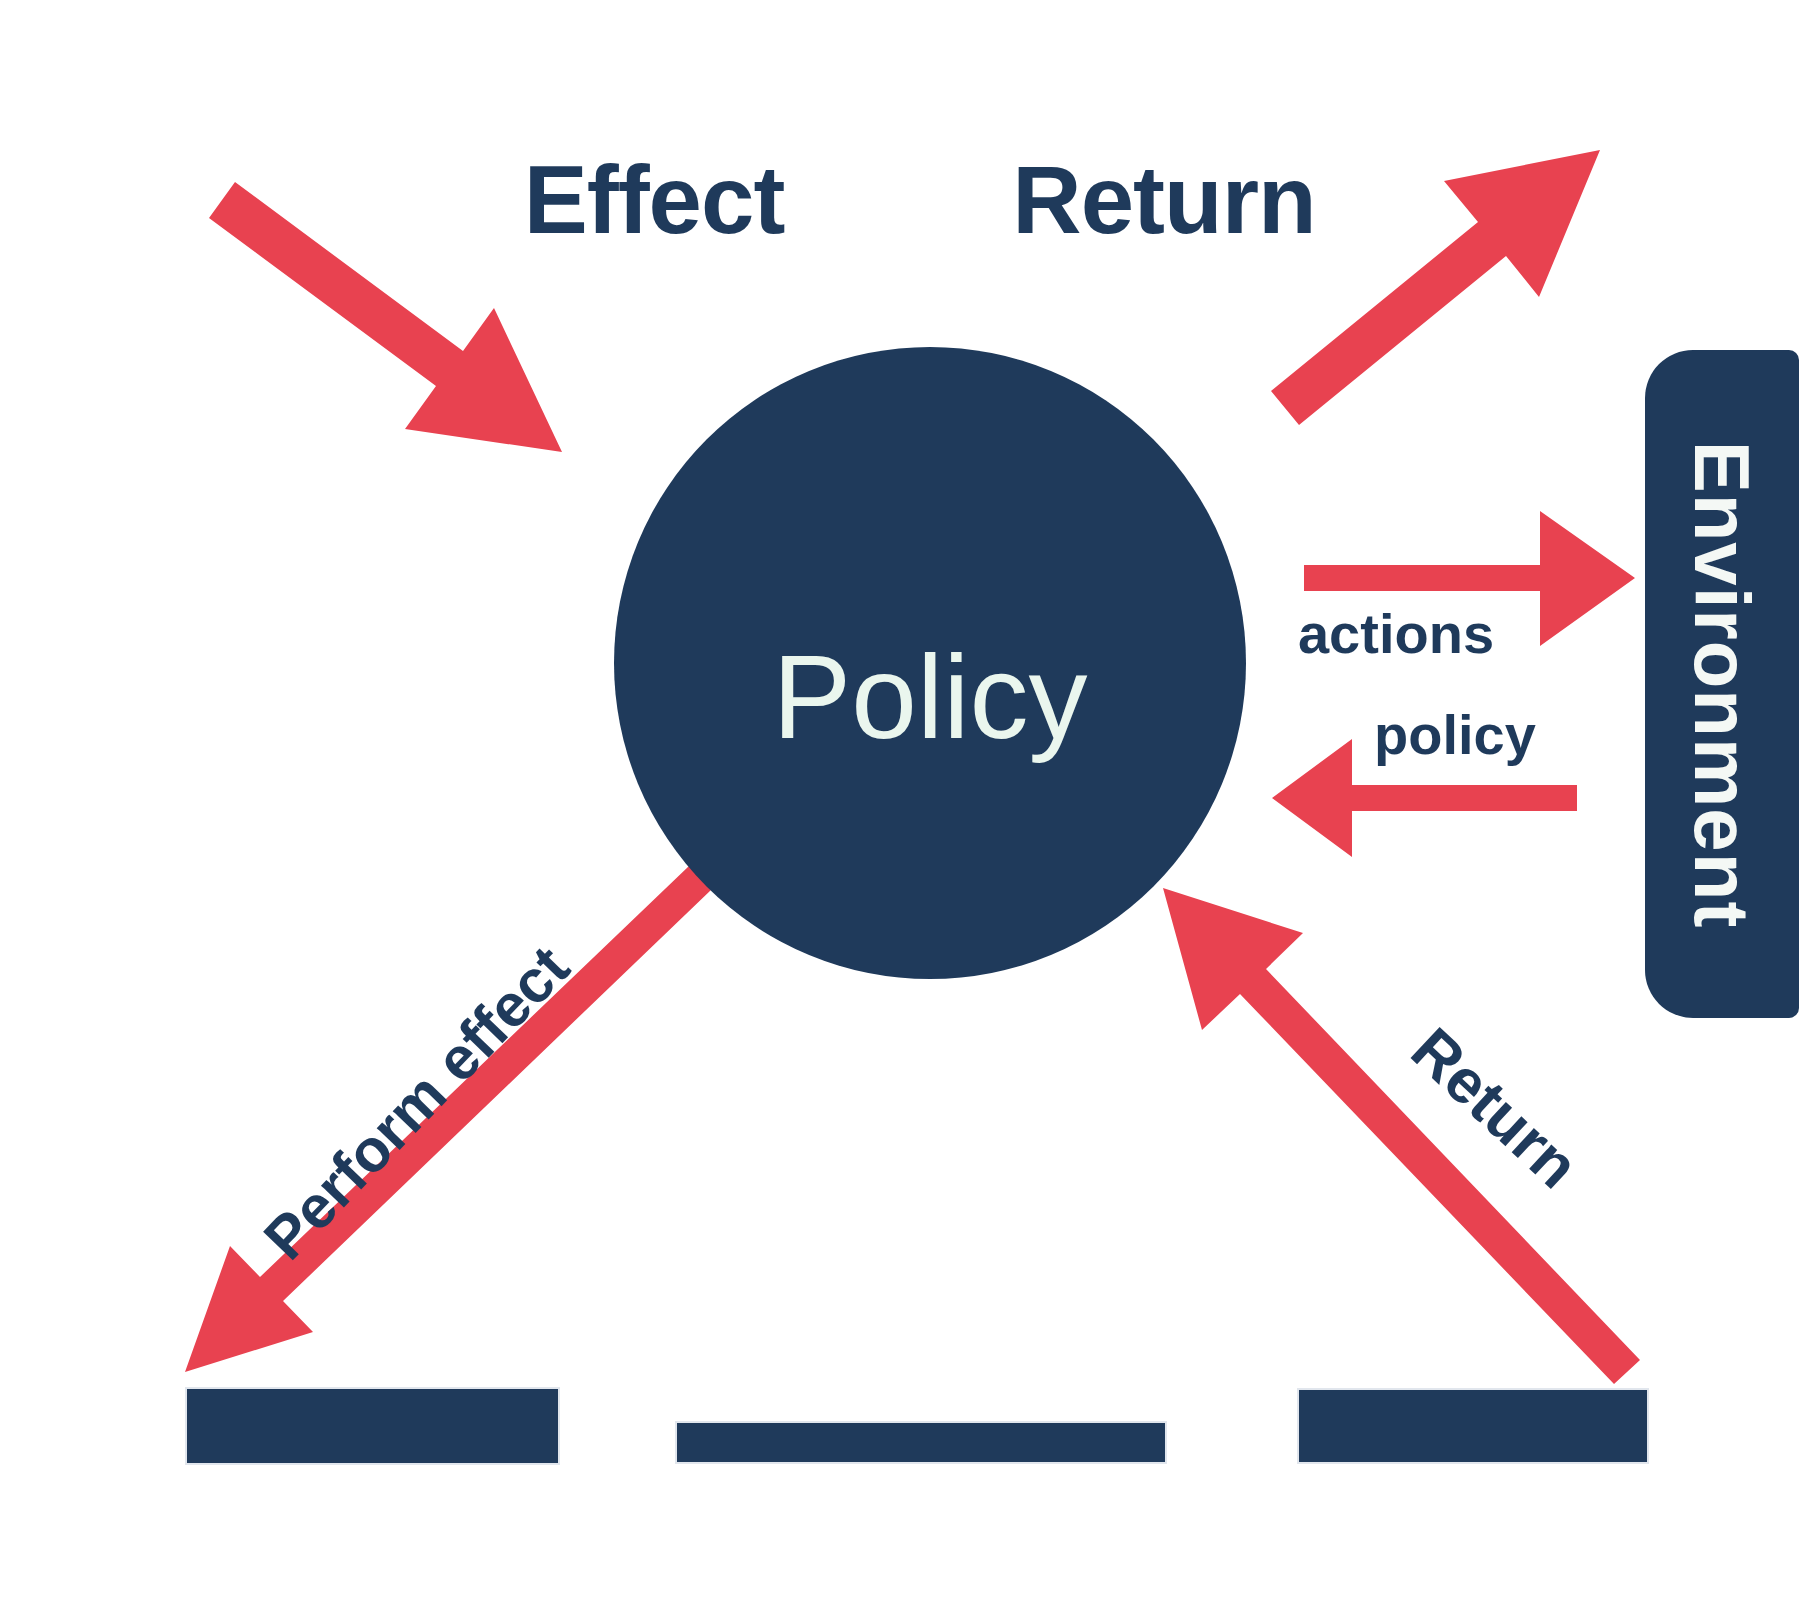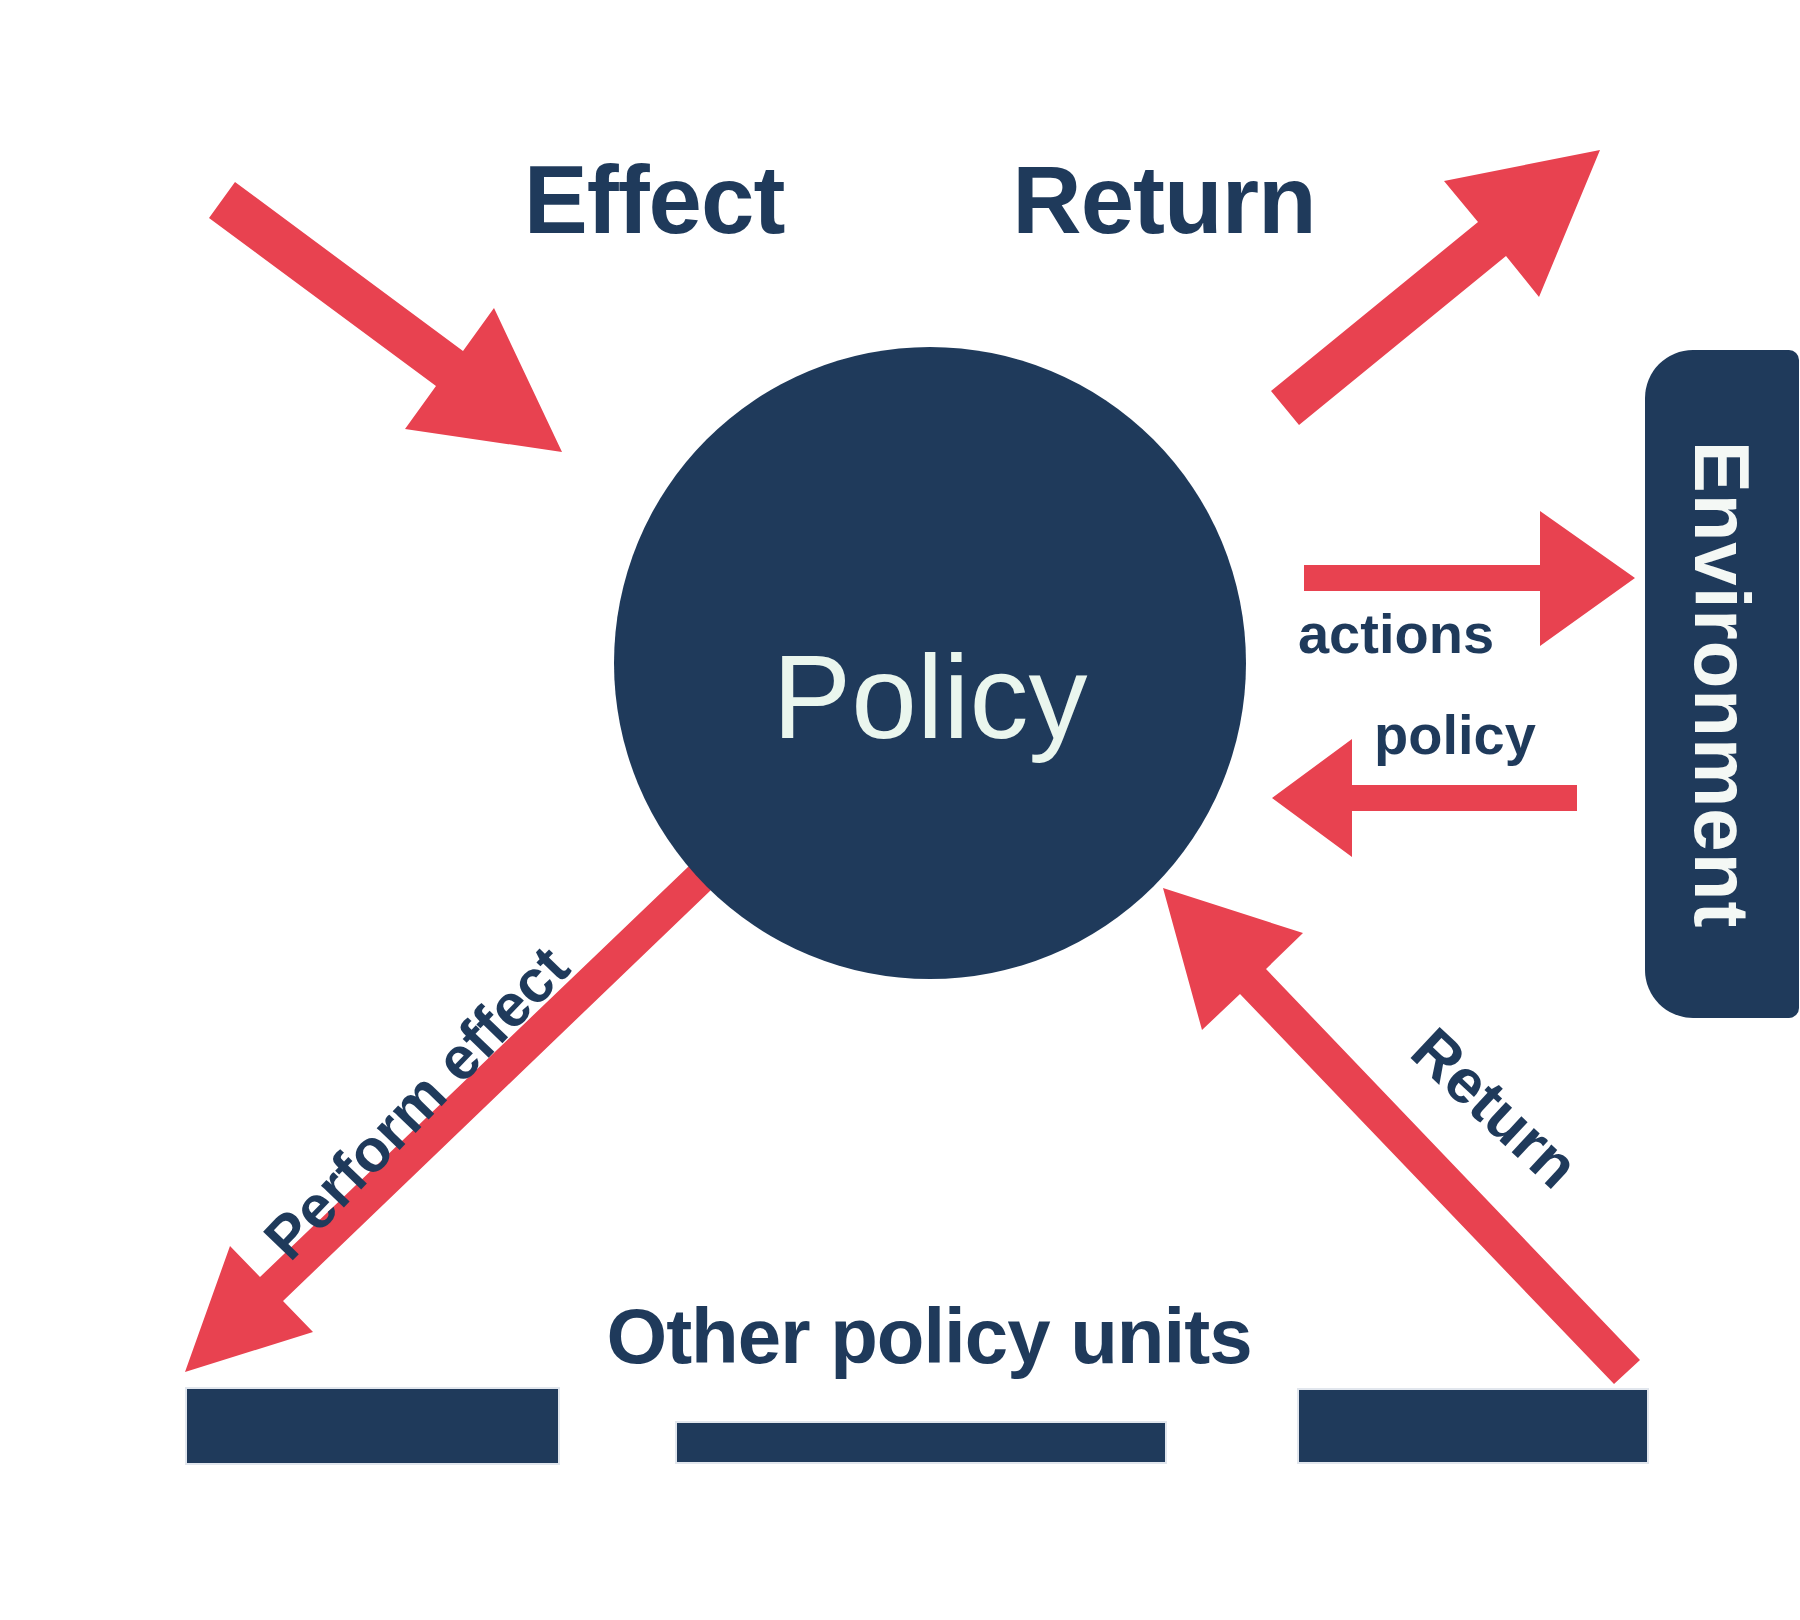--- a/index.html
+++ b/index.html
@@ -87,19 +87,18 @@
 
 
   <div class="label mid" style="left:1379px;top:634px;">actions</div>
 
   <div class="label mid" style="left:1438px;top:735px;">policy</div>
 
   <div class="label rot-left" style="left:400px;top:1103px;">Perform effect</div>
 
   <div class="label rot-right" style="left:1478px;top:1108px;">Return</div>
 
-  <div class="label units" style="left:912px;top:1336px;">Other policy units</div>
 
   <div class="unit-bar" id="unit-bar-1"></div>
   <div class="unit-bar" id="unit-bar-2"></div>
   <div class="unit-bar" id="unit-bar-3"></div>
 
 </div>
 
 </body></html>

